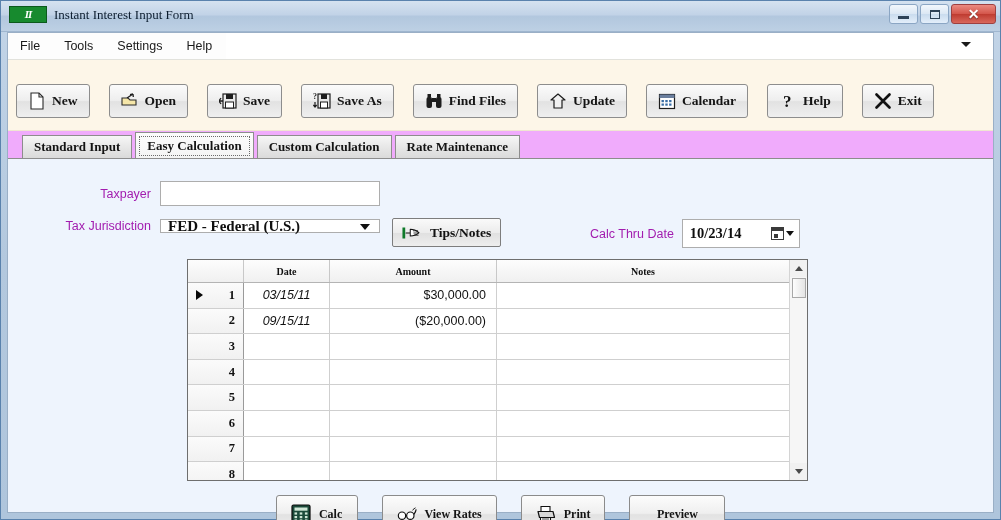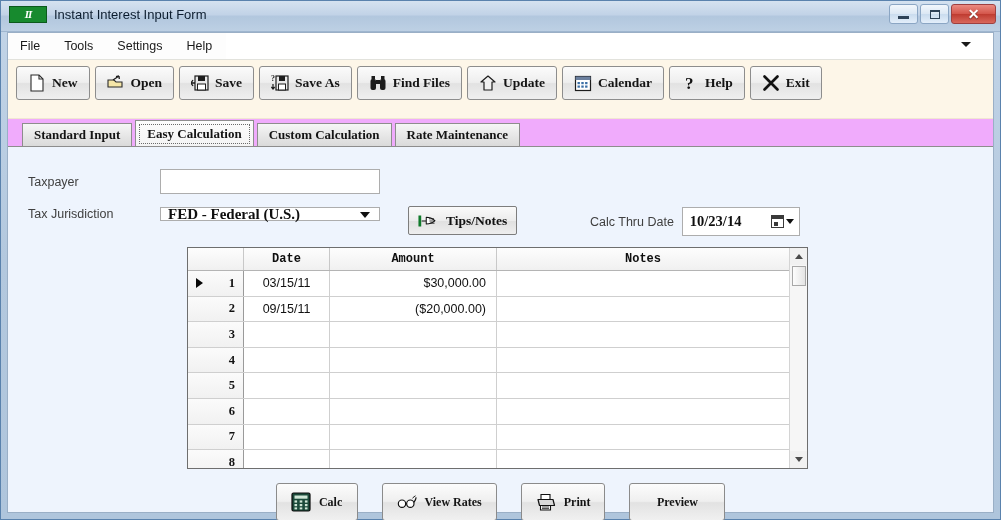--- a/index.html
+++ b/index.html
@@ -54,21 +54,21 @@
     font-weight: bold;
     font-size: 11px;
     color: #ffffff;
     line-height: 1;
     letter-spacing: -1px;
   }
   .title-text {
     font-size: 13px;
     color: #0b1c2e;
     white-space: nowrap;
-    font-family: Liberation Sans, sans-serif;
+    font-family: Liberation Serif, serif;
     text-align: right;
   }
   .win-buttons {
     position: absolute;
     right: 4px; top: 3px;
     display: flex;
     gap: 2px;
   }
   .win-btn {
     width: 29px; height: 20px;
@@ -150,23 +150,23 @@
     border-right: 5px solid transparent;
     border-top: 5px solid #1a1a1a;
   }
 
   
   .toolbar {
     flex: 0 0 auto;
     height: 46px;
     background: #fdf6e8;
     display: flex;
-    align-items: flex-start;
-    padding: 6px 8px;
-    gap: 5px;
+    align-items: flex-end;
+    padding: 12px 8px;
+    gap: 19px;
     border-bottom: 1px solid #f0e6d2;
   }
   .tb-btn {
     height: 34px;
     box-sizing: border-box;
     padding: 0 11px;
     border: 1px solid #8d8d8d;
     border-radius: 3px;
     background: linear-gradient(to bottom, #fbfbfb 0%, #eeeeee 48%, #e2e2e2 52%, #efefef 100%);
     display: flex;
@@ -232,22 +232,22 @@
   }
 
   
   .field-row {
     position: absolute;
     display: flex;
     align-items: center;
   }
   .field-label {
     font-size: 12.5px;
-    color: #404040;
-    text-align: left;
+    color: #a21caf;
+    text-align: right;
     white-space: nowrap;
   }
   .txtbox {
     box-sizing: border-box;
     border: 1px solid #adadad;
     background: #ffffff;
     height: 25px;
   }
   .combo {
     box-sizing: border-box;
@@ -284,21 +284,20 @@
     background: linear-gradient(to bottom, #fafafa 0%, #ececec 50%, #e0e0e0 52%, #eeeeee 100%);
     display: flex;
     align-items: center;
     gap: 6px;
     font-family: "Liberation Serif", serif;
     font-weight: bold;
     font-size: 13.5px;
     color: #121212;
     cursor: default;
     white-space: nowrap;
-    margin-left: 16px;
   }
   .date-box {
     box-sizing: border-box;
     height: 29px;
     border: 1px solid #adadad;
     background: #ffffff;
     display: flex;
     align-items: center;
     position: relative;
   }
@@ -367,23 +366,23 @@
     height: 22px;
     flex: 0 0 auto;
     background: linear-gradient(to bottom, #fdfdfd 0%, #f0f0f0 100%);
     border-bottom: 1px solid #b4b4b4;
   }
   .hcell {
     box-sizing: border-box;
     display: flex;
     align-items: center;
     justify-content: center;
-    font-family: Liberation Mono, monospace;
-    font-weight: bold;
-    font-size: 12px;
+    font-family: Liberation Serif, serif;
+    font-weight: bold;
+    font-size: 10px;
     color: #0f0f0f;
     border-right: 1px solid #c8c8c8;
   }
   .hcell.rowhdr { width: 56px; justify-content: flex-end; padding-right: 7px; }
   .hcell.c-date { width: 86px; }
   .hcell.c-amt { width: 167px; }
   .hcell.c-notes { flex: 1 1 auto; border-right: none; }
   .grid-body {
     flex: 1 1 auto;
     overflow: hidden;
@@ -415,21 +414,21 @@
   }
   .row-marker {
     position: absolute;
     left: 8px; top: 50%;
     margin-top: -5px;
     width: 0; height: 0;
     border-top: 5px solid transparent;
     border-bottom: 5px solid transparent;
     border-left: 7px solid #080808;
   }
-  .gcell.c-date { width: 86px; justify-content: center; }
+  .gcell.c-date { width: 86px; justify-content: center; font-style: italic; }
   .gcell.c-amt { width: 167px; justify-content: flex-end; padding-right: 10px; }
   .gcell.c-notes { flex: 1 1 auto; border-right: none; }
 
   
   .vscroll {
     width: 17px;
     flex: 0 0 auto;
     background: #f6f6f6;
     border-left: 1px solid #d4d4d4;
     display: flex;

